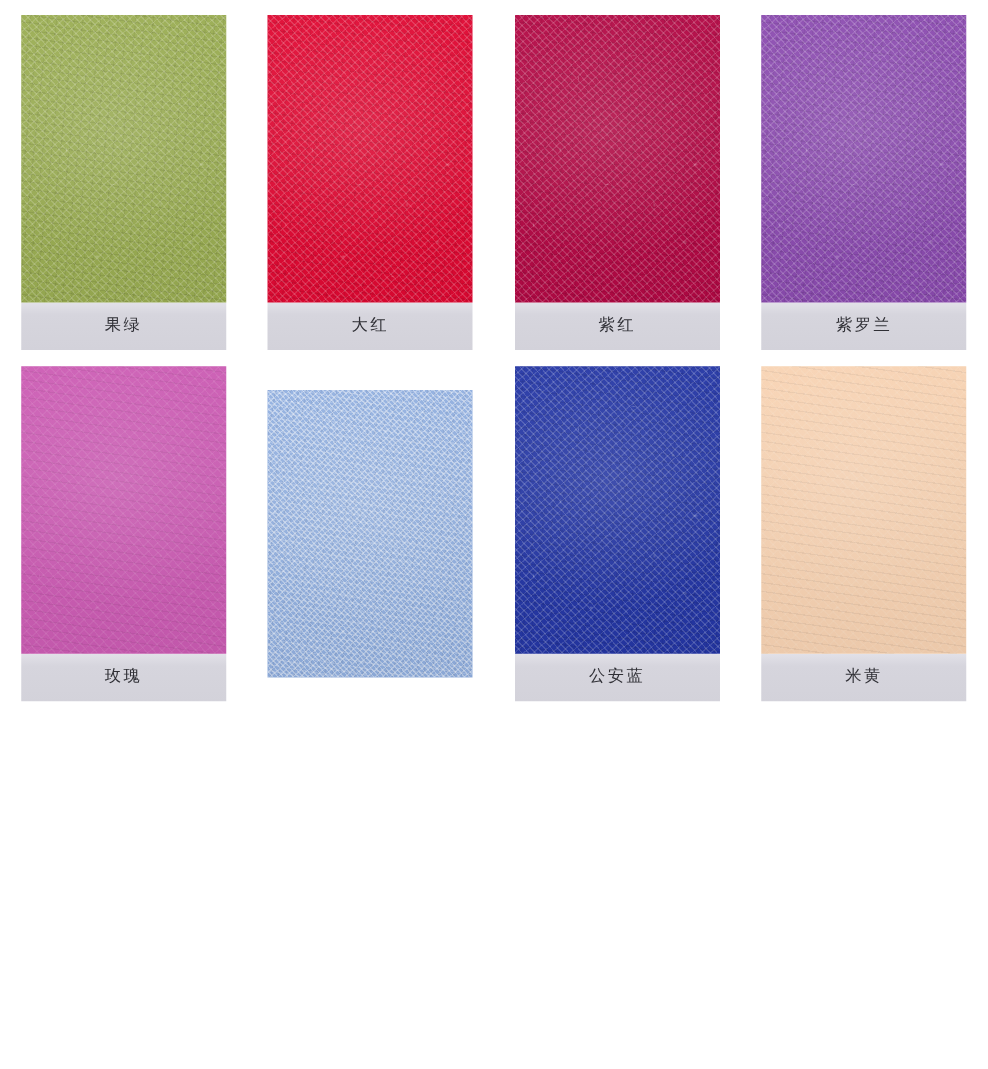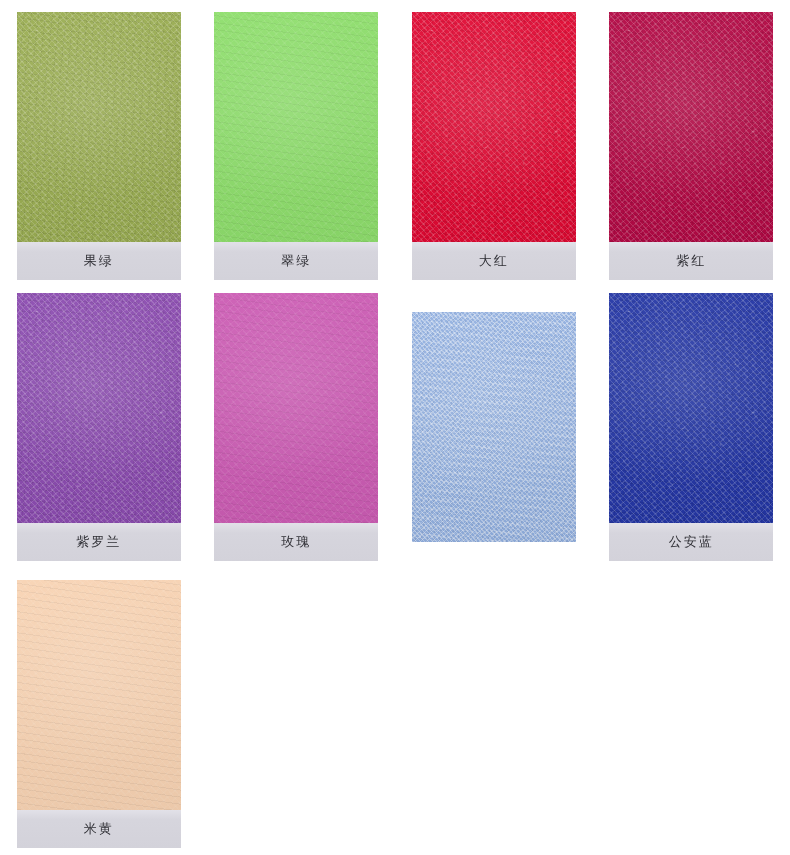--- a/index.html
+++ b/index.html
@@ -129,32 +129,20 @@
           <div class="tex tex-b"></div>
           <div class="tex tex-sheen"></div>
         </div>
         <div class="swatch-label">
           <span class="swatch-label-text">果绿</span>
         </div>
       </div>
     </div>
     <div class="swatch-card">
       <div class="swatch-inner">
-        <div class="swatch-color mottle-low" style="background-color: rgb(142, 222, 108);">
-          <div class="tex tex-a"></div>
-          <div class="tex tex-b"></div>
-          <div class="tex tex-sheen"></div>
-        </div>
-        <div class="swatch-label">
-          <span class="swatch-label-text">翠绿</span>
-        </div>
-      </div>
-    </div>
-    <div class="swatch-card">
-      <div class="swatch-inner">
         <div class="swatch-color mottle-med" style="background-color: rgb(224, 8, 50);">
           <div class="tex tex-a"></div>
           <div class="tex tex-b"></div>
           <div class="tex tex-sheen"></div>
         </div>
         <div class="swatch-label">
           <span class="swatch-label-text">大红</span>
         </div>
       </div>
     </div>

